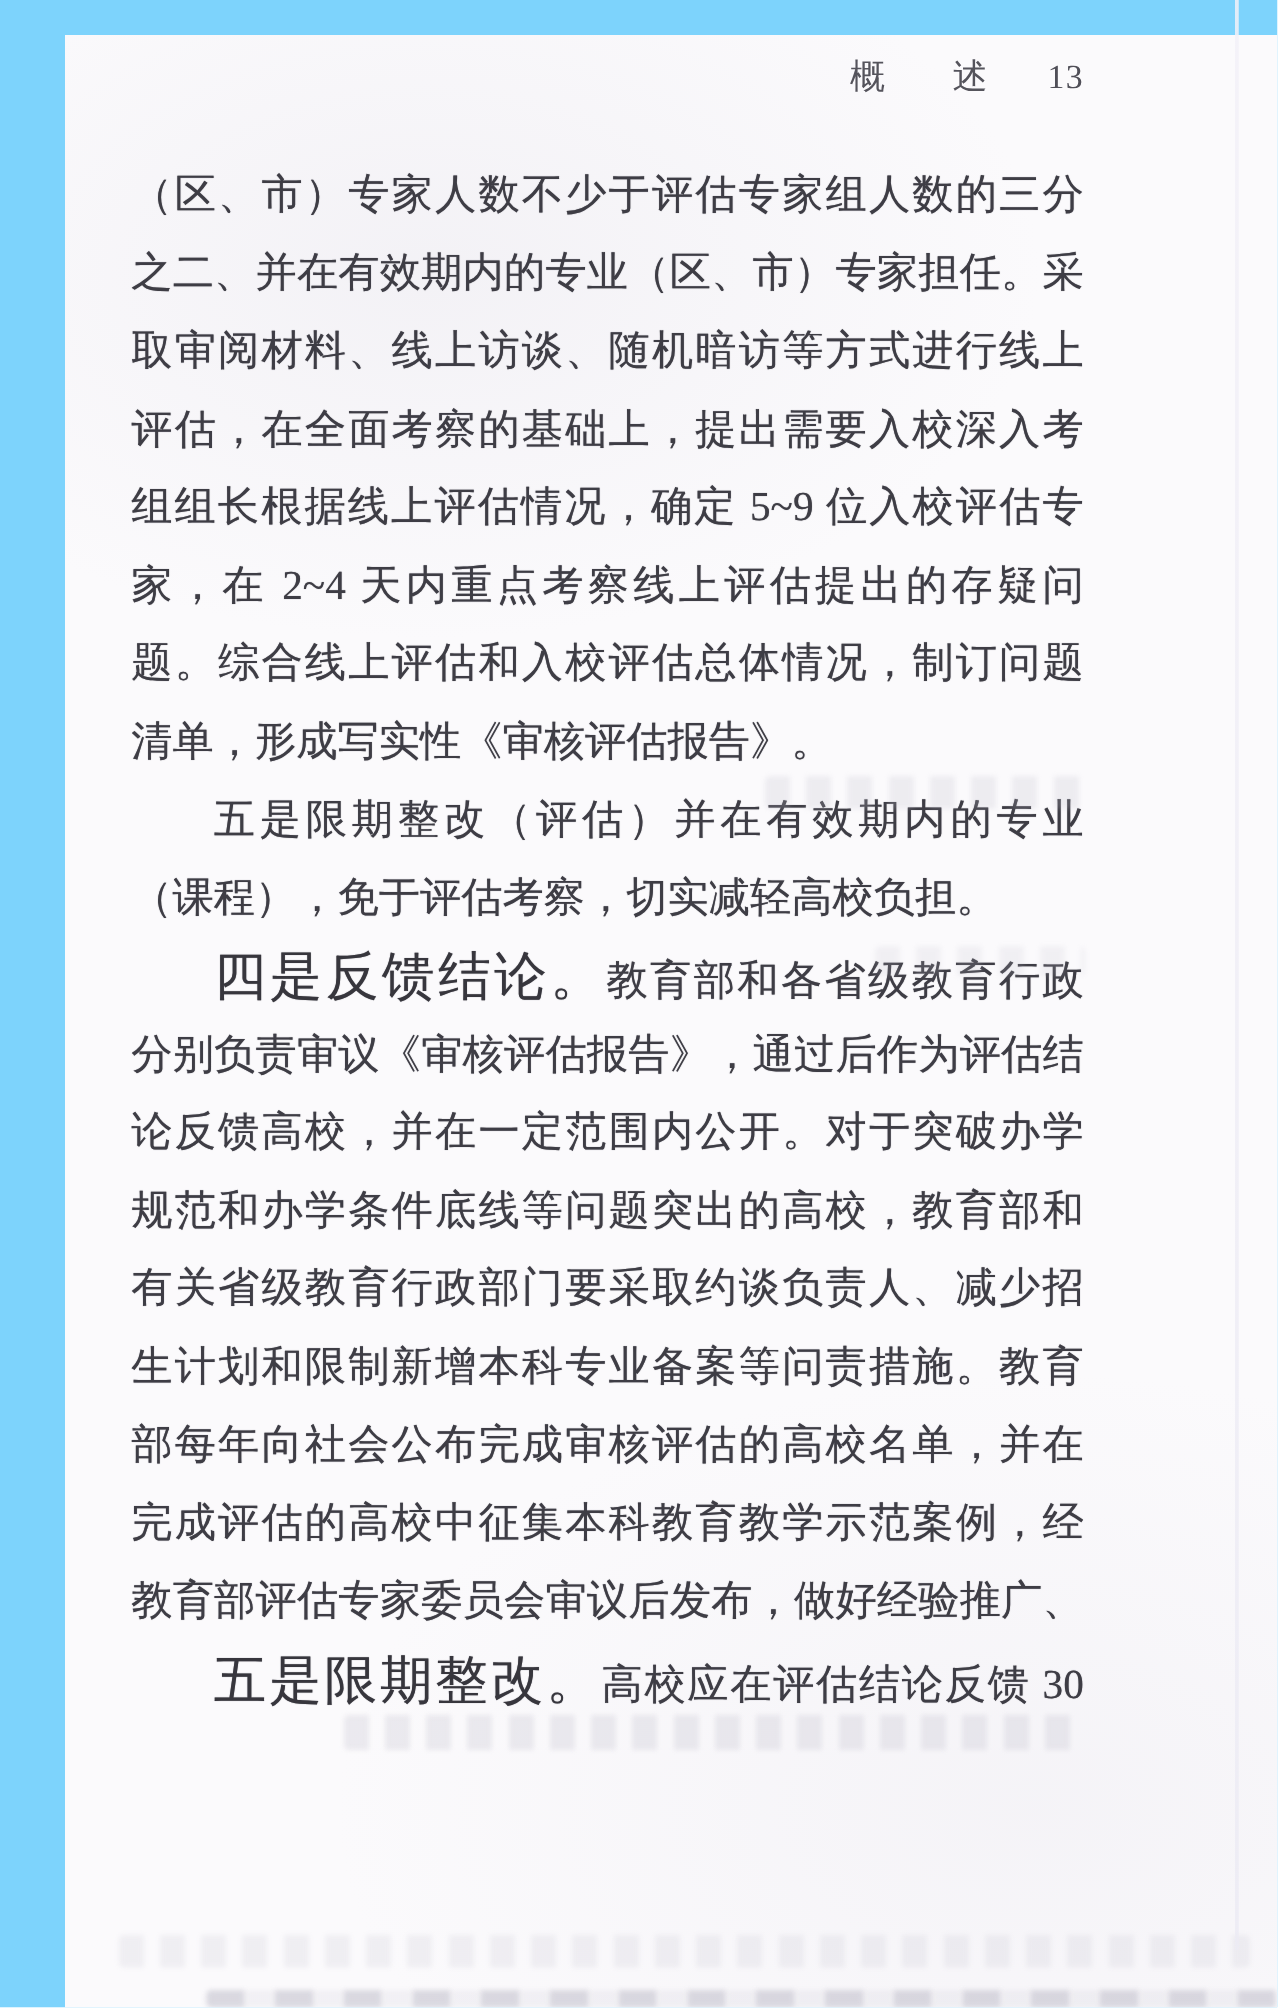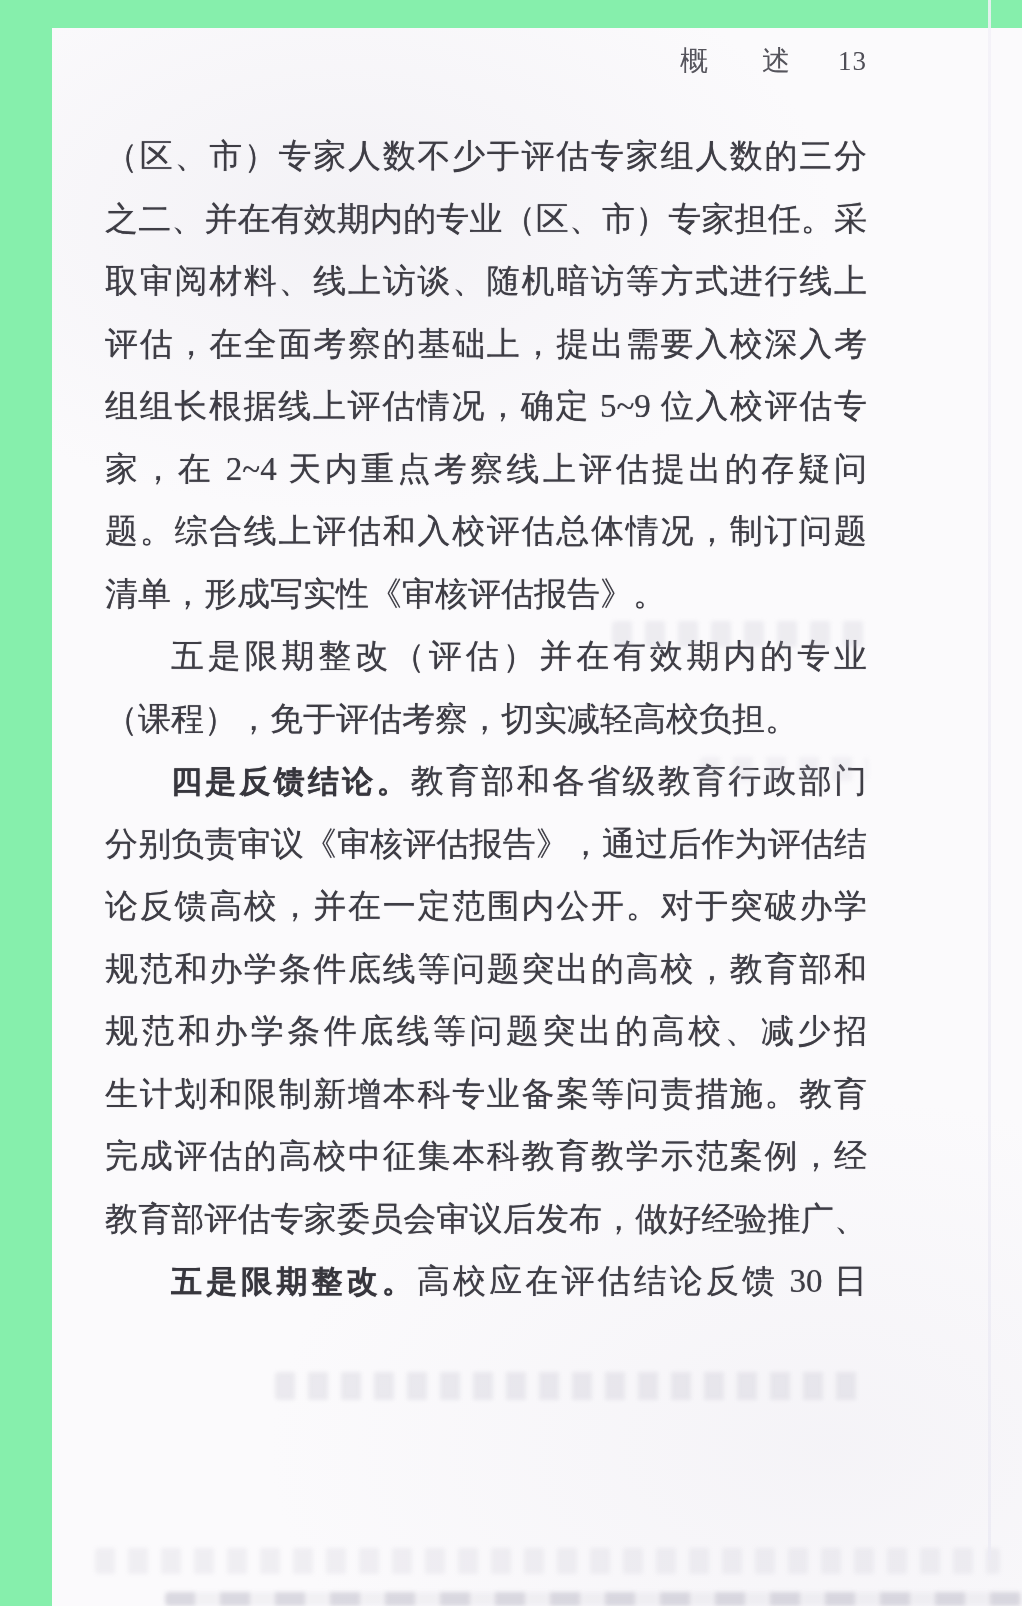--- a/index.html
+++ b/index.html
@@ -1,19 +1,19 @@
 <!DOCTYPE html>
 <html><head>
 <meta charset="utf-8">
 <style>
   html,body { margin:0; padding:0; background:#ffffff; }
   .page {
     position:relative;
     width:1022px; height:1606px;
-    background:#86efac;
+    background:#7dd3fc;
     overflow:hidden;
     font-family:"Liberation Serif","DejaVu Serif",serif;
   }
   
   .scan-area {
     position:absolute; left:52px; top:28px; right:0; bottom:0;
     background:
       radial-gradient(ellipse 700px 420px at 30% 12%, rgba(228,226,234,0.35), rgba(228,226,234,0) 70%),
       radial-gradient(ellipse 800px 500px at 80% 90%, rgba(230,228,236,0.30), rgba(230,228,236,0) 70%),
       #fbfafc;
@@ -30,23 +30,23 @@
   .body { position:absolute; left:105px; top:125px; width:762px; }
   .line {
     height:62.5px; line-height:62.5px;
     font-size:33px; color:#3e3d45;
     text-shadow:0 0 0.7px rgba(62,61,69,0.75);
     overflow:hidden;
   }
   .line.fill { text-align:justify; text-align-last:justify; }
   .line.indent { text-indent:66px; }
   .bold-lead {
-    font-weight:700;
+    font-weight:400;
     font-family:"Liberation Sans","DejaVu Sans",sans-serif;
-    font-size:31px; color:#37363d;
+    font-size:42px; color:#37363d;
     letter-spacing:1px;
   }
 
   
   .ghost {
     position:absolute; filter:blur(2px); border-radius:4px;
     background:repeating-linear-gradient(90deg,
       rgba(188,186,200,0.40) 0 20px, rgba(188,186,200,0) 20px 33px);
   }
   #ghost-1 { left:612px; top:621px; width:256px; height:26px; opacity:.55; }
@@ -82,22 +82,23 @@
       <div class="line fill"><span>组组长根据线上评估情况，确定 5~9 位入校评估专</span></div>
       <div class="line fill"><span>家，在 2~4 天内重点考察线上评估提出的存疑问</span></div>
       <div class="line fill"><span>题。综合线上评估和入校评估总体情况，制订问题</span></div>
       <div class="line"><span>清单，形成写实性《审核评估报告》。</span></div>
       <div class="line fill indent"><span>五是限期整改（评估）并在有效期内的专业</span></div>
       <div class="line"><span>（课程），免于评估考察，切实减轻高校负担。</span></div>
       <div class="line fill indent"><span class="bold-lead">四是反馈结论。</span><span>教育部和各省级教育行政部门</span></div>
       <div class="line fill"><span>分别负责审议《审核评估报告》，通过后作为评估结</span></div>
       <div class="line fill"><span>论反馈高校，并在一定范围内公开。对于突破办学</span></div>
       <div class="line fill"><span>规范和办学条件底线等问题突出的高校，教育部和</span></div>
-      <div class="line fill"><span>规范和办学条件底线等问题突出的高校、减少招</span></div>
+      <div class="line fill"><span>有关省级教育行政部门要采取约谈负责人、减少招</span></div>
       <div class="line fill"><span>生计划和限制新增本科专业备案等问责措施。教育</span></div>
+      <div class="line fill"><span>部每年向社会公布完成审核评估的高校名单，并在</span></div>
       <div class="line fill"><span>完成评估的高校中征集本科教育教学示范案例，经</span></div>
       <div class="line fill"><span>教育部评估专家委员会审议后发布，做好经验推广、</span></div>
       <div class="line fill indent"><span class="bold-lead">五是限期整改。</span><span>高校应在评估结论反馈 30 日</span></div>
     </div>
 
   <div class="ghost" id="ghost-1"></div>
   <div class="ghost" id="ghost-2"></div>
   <div class="ghost" id="ghost-3"></div>
   <div class="ghost" id="ghost-4"></div>
   <div class="ghost" id="ghost-5"></div>

